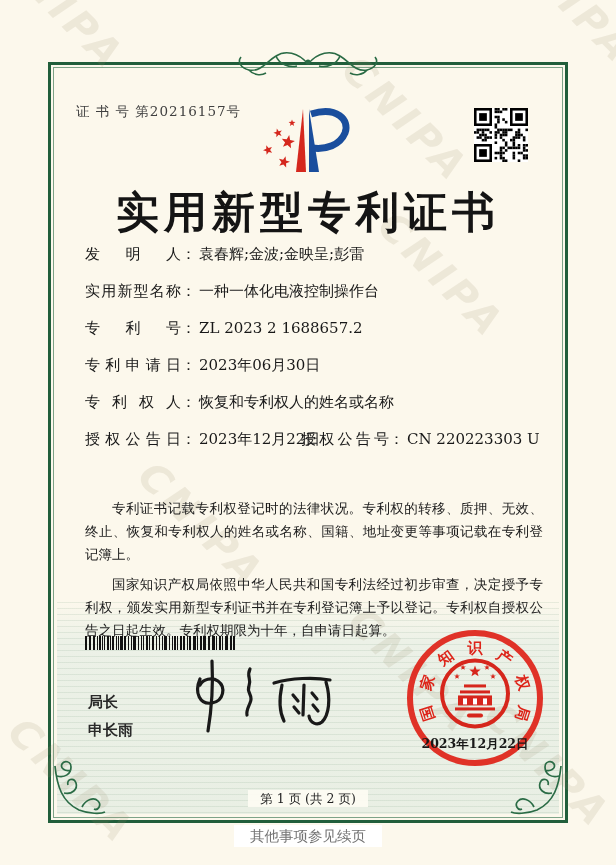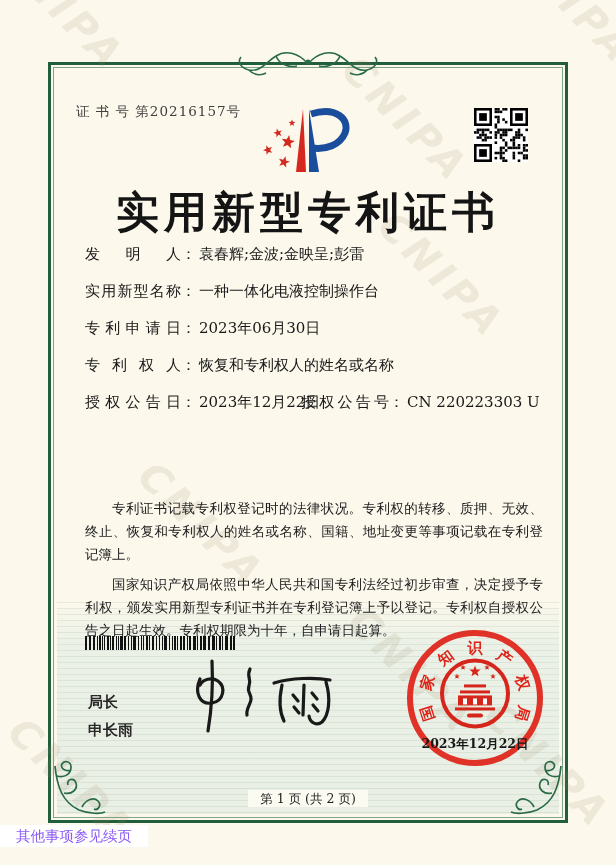--- a/index.html
+++ b/index.html
@@ -52,21 +52,21 @@
   .a3{transform:rotate(0deg)    translateY(-50px);}
   .a4{transform:rotate(36deg)   translateY(-50px);}
   .a5{transform:rotate(72deg)   translateY(-50px);}
   .a6{transform:rotate(108deg)  translateY(-50px);}
   .emblem{position:absolute;left:50%;top:50%;transform:translate(-50%,-56%);}
   .seal-date{position:absolute;left:0;right:0;bottom:13px;text-align:center;font-size:12.5px;
              font-weight:700;color:#181818;}
   
   .page-indicator{position:absolute;left:0;right:0;top:791px;text-align:center;font-size:12.5px;z-index:3;color:#222;}
   .page-indicator span{background:rgba(253,251,242,0.95);padding:1px 12px;}
-  .continuation{position:absolute;left:0;right:0;top:827px;text-align:left;font-size:14.5px;z-index:3;color:#8b5cf6;}
+  .continuation{position:absolute;left:0;right:0;top:827px;text-align:center;font-size:14.5px;z-index:3;color:#737373;}
   .continuation span{background:#ffffff;padding:3px 16px;}
   
   .ornament{position:absolute;left:233px;top:44px;z-index:2;}
   .fl-bl{position:absolute;left:51px;top:760px;z-index:2;}
   .fl-br{position:absolute;left:507px;top:760px;z-index:2;transform:scaleX(-1);}
 </style>
 </head>
 <body>
 
 <svg width="0" height="0" style="position:absolute">
@@ -259,20 +259,23 @@
   <div class="title">实用新型专利证书</div>
 
   <div class="fields">
     <div class="frow">
       <span class="flabel">发明人</span><span class="fcolon">：</span><span class="fvalue">袁春辉;金波;金映呈;彭雷</span>
     </div>
     <div class="frow">
       <span class="flabel">实用新型名称</span><span class="fcolon">：</span><span class="fvalue">一种一体化电液控制操作台</span>
     </div>
     <div class="frow">
+      <span class="flabel">专利号</span><span class="fcolon">：</span><span class="fvalue">ZL 2023 2 1688657.2</span>
+    </div>
+    <div class="frow">
       <span class="flabel">专利申请日</span><span class="fcolon">：</span><span class="fvalue">2023年06月30日</span>
     </div>
     <div class="frow">
       <span class="flabel">专利权人</span><span class="fcolon">：</span><span class="fvalue">恢复和专利权人的姓名或名称</span>
     </div>
     <div class="frow grant">
       <span class="flabel">授权公告日</span><span class="fcolon">：</span><span class="fvalue">2023年12月22日</span>
       <span class="g2">
         <span class="flabel">授权公告号</span><span class="fcolon">：</span><span class="fvalue">CN 220223303 U</span>
       </span>

